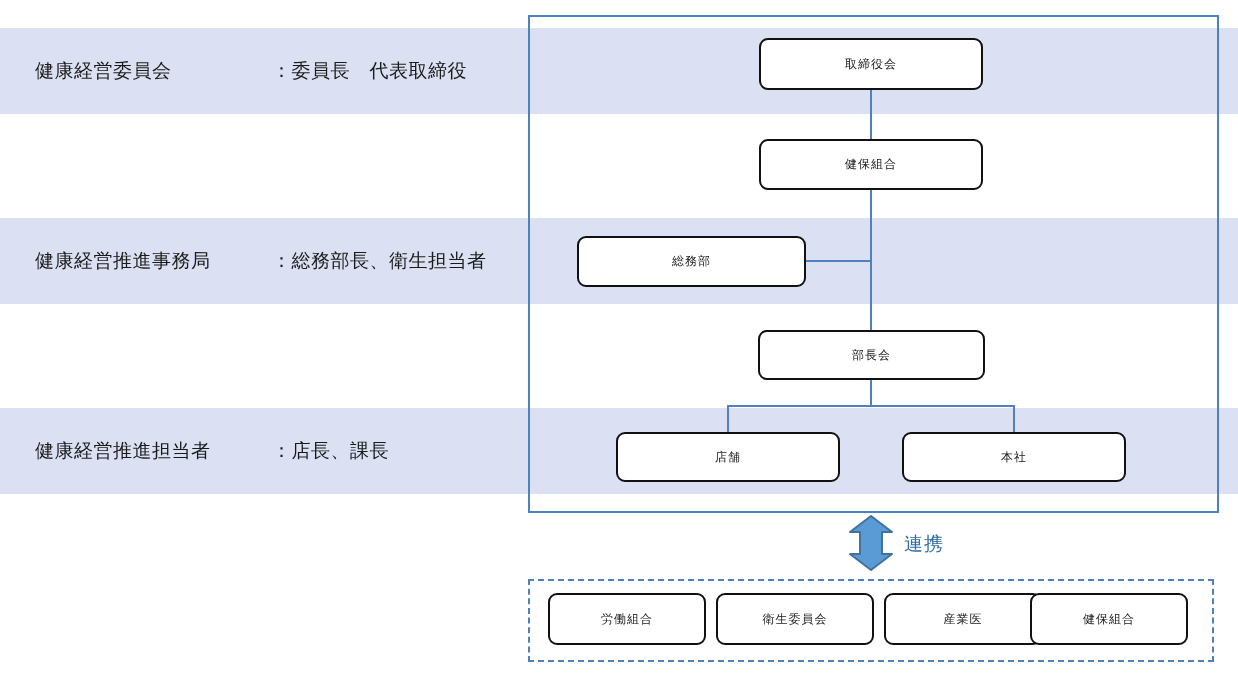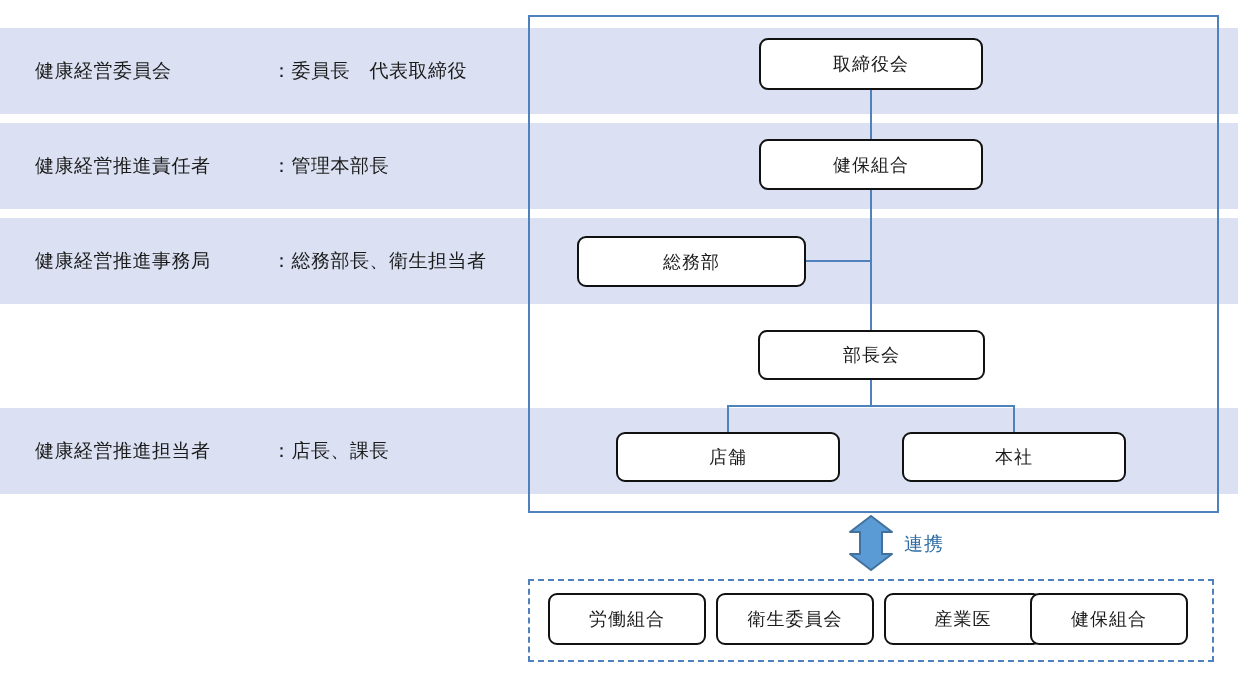--- a/index.html
+++ b/index.html
@@ -24,45 +24,41 @@
     position:absolute; left:528px; top:15px; width:691px; height:498px;
     border:2px solid var(--panel-border,#4f81bd); box-sizing:border-box;
   }
   .conn { position:absolute; background:var(--connector,#4f81bd); }
   .conn.v { width:2px; }
   .conn.h { height:2px; }
   .node {
     position:absolute; background:var(--node-bg,#ffffff);
     border:2.5px solid var(--node-border,#111111); border-radius:9px;
     box-sizing:border-box; display:flex; align-items:center; justify-content:center;
-    font-size:18px; letter-spacing:1px;
+    font-size:12px; letter-spacing:1px;
   }
   .link-arrow { position:absolute; left:849px; top:515px; }
   .link-label {
     position:absolute; left:904px; top:531px; font-size:19px;
     color:var(--link-label-color,#2e6da4); letter-spacing:1px;
   }
   .external-box {
     position:absolute; left:528px; top:579px; width:686px; height:83px;
     border:2px dashed var(--dashed-border,#4f81bd); box-sizing:border-box;
   }
   .external-box .node { height:52px; width:158px; top:12px; }
 </style>
 </head>
 <body>
 
 <div class="screen">
 
   <div class="band" style="top:28px">
     <span class="band-label">健康経営委員会</span>
     <span class="band-role">：委員長　代表取締役</span>
-  </div>
-  <div class="band" style="top:123px">
-    <span class="band-label">健康経営推進責任者</span>
-    <span class="band-role">：管理本部長</span>
   </div>
   <div class="band" style="top:218px">
     <span class="band-label">健康経営推進事務局</span>
     <span class="band-role">：総務部長、衛生担当者</span>
   </div>
   <div class="band" style="top:408px">
     <span class="band-label">健康経営推進担当者</span>
     <span class="band-role">：店長、課長</span>
   </div>
 

